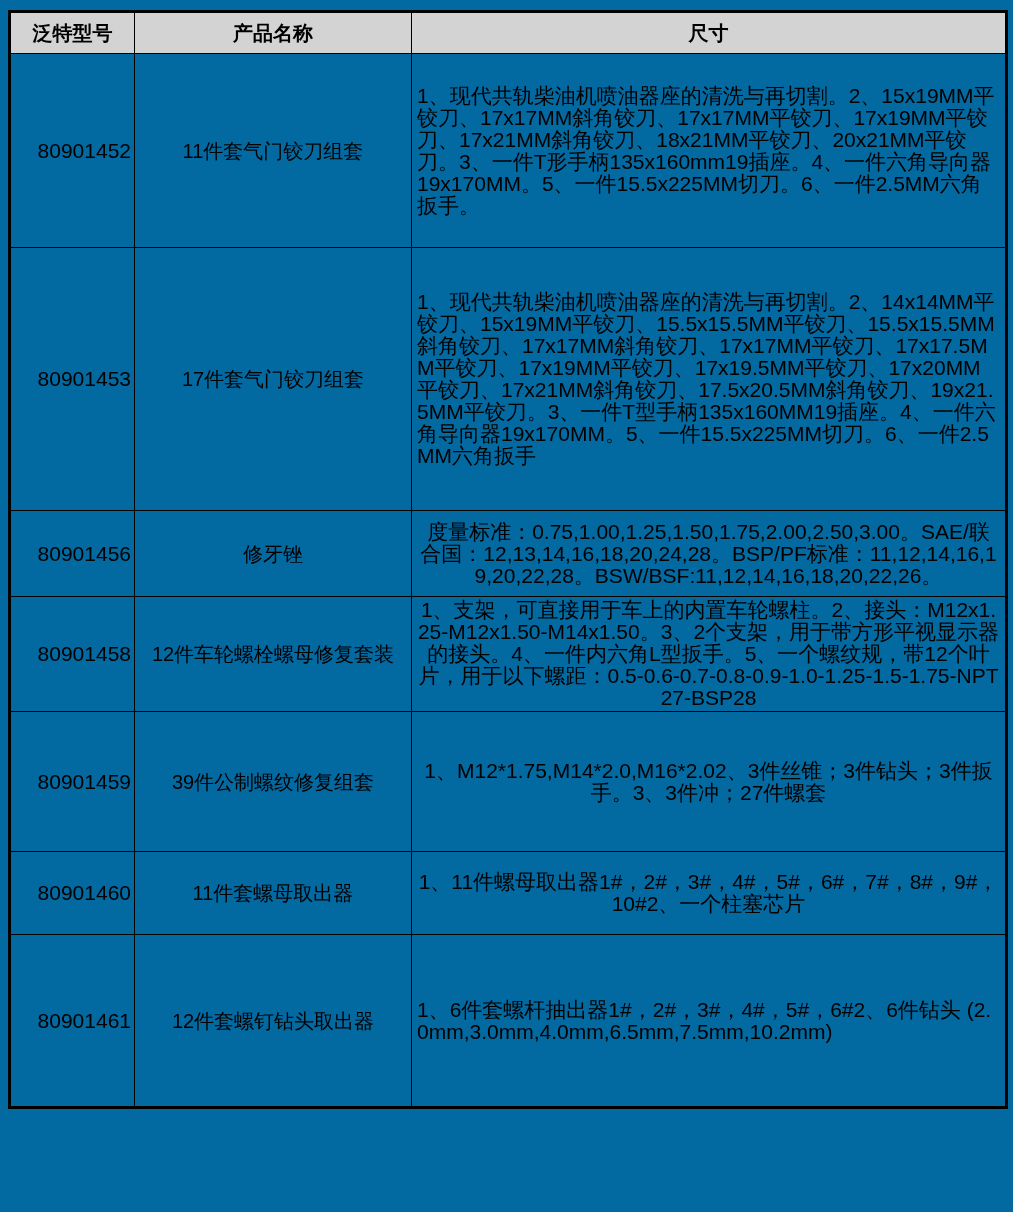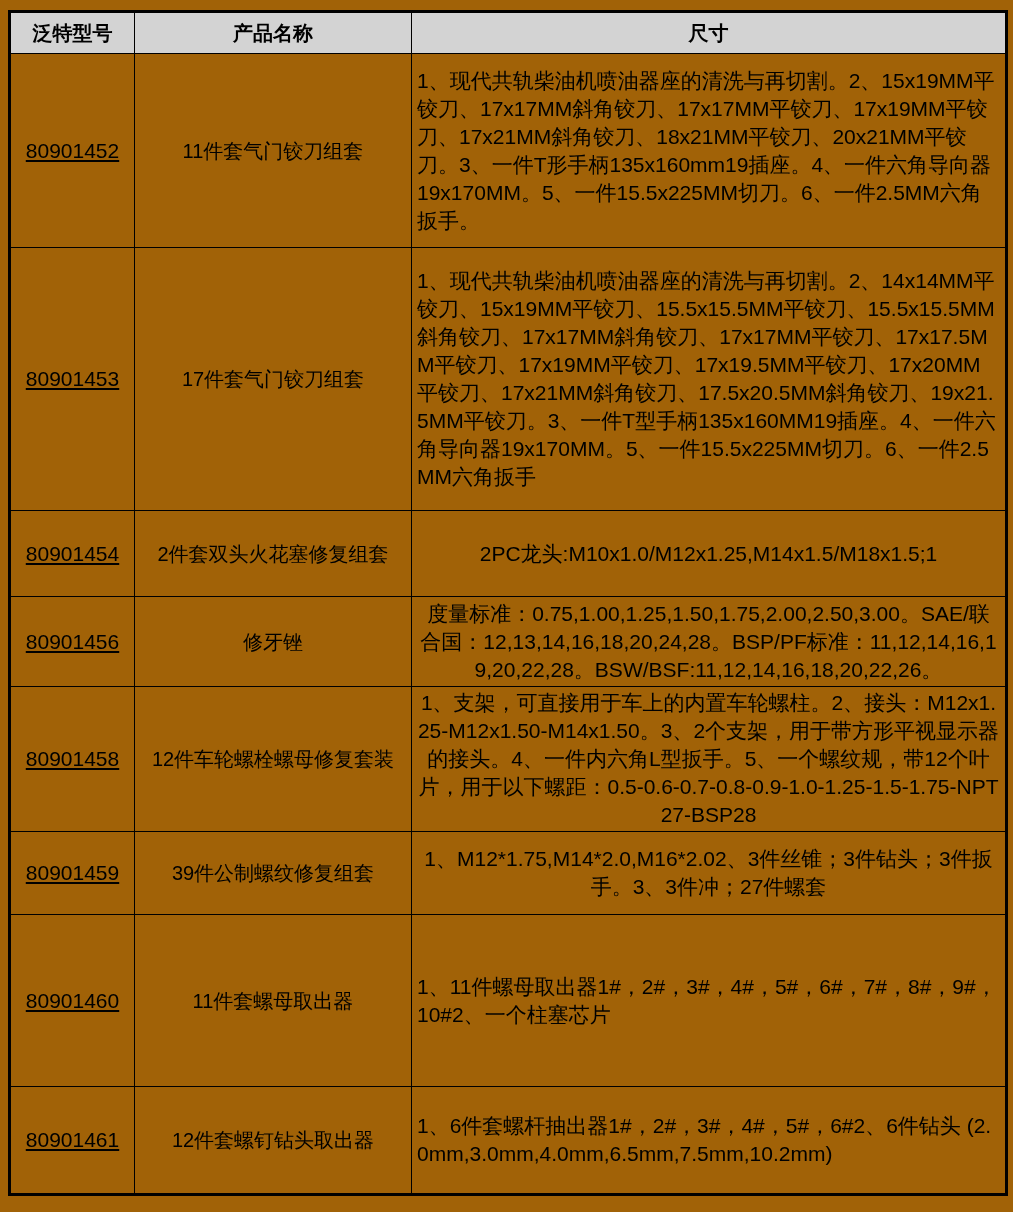--- a/index.html
+++ b/index.html
@@ -7,21 +7,21 @@
     padding: 0;
     background: #ffffff;
     font-family: "Liberation Sans", "DejaVu Sans", sans-serif;
     color: #000;
   }
   .page {
     width: 1013px;
     height: 1212px;
     box-sizing: border-box;
     padding: 10px 8px 7px 8px;
-    background: #a16207;
+    background: #0369a1;
   }
   table.product-table {
     border-collapse: collapse;
     width: 997px;
     table-layout: fixed;
     border: 3px solid #000;
   }
   .product-table th,
   .product-table td {
     border: 1px solid #000;
@@ -31,30 +31,30 @@
     background: #d3d3d3;
     font-size: 20px;
     font-weight: bold;
     height: 40px;
     text-align: center;
     vertical-align: middle;
     padding: 0 2px;
   }
   .product-table td {
     font-size: 21px;
-    line-height: 28px;
+    line-height: 22px;
     vertical-align: middle;
     padding: 2px 3px;
     word-break: break-all;
   }
   col.c-model { width: 125px; }
   col.c-name  { width: 277px; }
   col.c-size  { width: 595px; }
 
-  td.model-cell { text-align: center; font-size: 21px; text-decoration: underline; }
+  td.model-cell { text-align: right; font-size: 21px; }
   td.name-cell  { text-align: center; font-size: 20px; padding: 12px 4px; }
   td.size-cell  { text-align: left; padding: 2px 5px; }
 
   
   tbody tr:nth-child(3) td.size-cell,
   tbody tr:nth-child(4) td.size-cell,
   tbody tr:nth-child(5) td.size-cell,
   tbody tr:nth-child(6) td.size-cell { text-align: center; }
 
   
@@ -91,25 +91,20 @@
         <td class="model-cell">80901452</td>
         <td class="name-cell">11件套气门铰刀组套</td>
         <td class="size-cell">1、现代共轨柴油机喷油器座的清洗与再切割。2、15x19MM平铰刀、17x17MM斜角铰刀、17x17MM平铰刀、17x19MM平铰刀、17x21MM斜角铰刀、18x21MM平铰刀、20x21MM平铰刀。3、一件T形手柄135x160mm19插座。4、一件六角导向器19x170MM。5、一件15.5x225MM切刀。6、一件2.5MM六角扳手。</td>
       </tr>
       <tr>
         <td class="model-cell">80901453</td>
         <td class="name-cell">17件套气门铰刀组套</td>
         <td class="size-cell">1、现代共轨柴油机喷油器座的清洗与再切割。2、14x14MM平铰刀、15x19MM平铰刀、15.5x15.5MM平铰刀、15.5x15.5MM斜角铰刀、17x17MM斜角铰刀、17x17MM平铰刀、17x17.5MM平铰刀、17x19MM平铰刀、17x19.5MM平铰刀、17x20MM平铰刀、17x21MM斜角铰刀、17.5x20.5MM斜角铰刀、19x21.5MM平铰刀。3、一件T型手柄135x160MM19插座。4、一件六角导向器19x170MM。5、一件15.5x225MM切刀。6、一件2.5MM六角扳手</td>
       </tr>
       <tr>
-        <td class="model-cell">80901454</td>
-        <td class="name-cell">2件套双头火花塞修复组套</td>
-        <td class="size-cell">2PC龙头:M10x1.0/M12x1.25,M14x1.5/M18x1.5;1</td>
-      </tr>
-      <tr>
         <td class="model-cell">80901456</td>
         <td class="name-cell">修牙锉</td>
         <td class="size-cell">度量标准：0.75,1.00,1.25,1.50,1.75,2.00,2.50,3.00。SAE/联合国：12,13,14,16,18,20,24,28。BSP/PF标准：11,12,14,16,19,20,22,28。BSW/BSF:11,12,14,16,18,20,22,26。</td>
       </tr>
       <tr>
         <td class="model-cell">80901458</td>
         <td class="name-cell">12件车轮螺栓螺母修复套装</td>
         <td class="size-cell">1、支架，可直接用于车上的内置车轮螺柱。2、接头：M12x1.25-M12x1.50-M14x1.50。3、2个支架，用于带方形平视显示器的接头。4、一件内六角L型扳手。5、一个螺纹规，带12个叶片，用于以下螺距：0.5-0.6-0.7-0.8-0.9-1.0-1.25-1.5-1.75-NPT27-BSP28</td>
       </tr>
       <tr>

